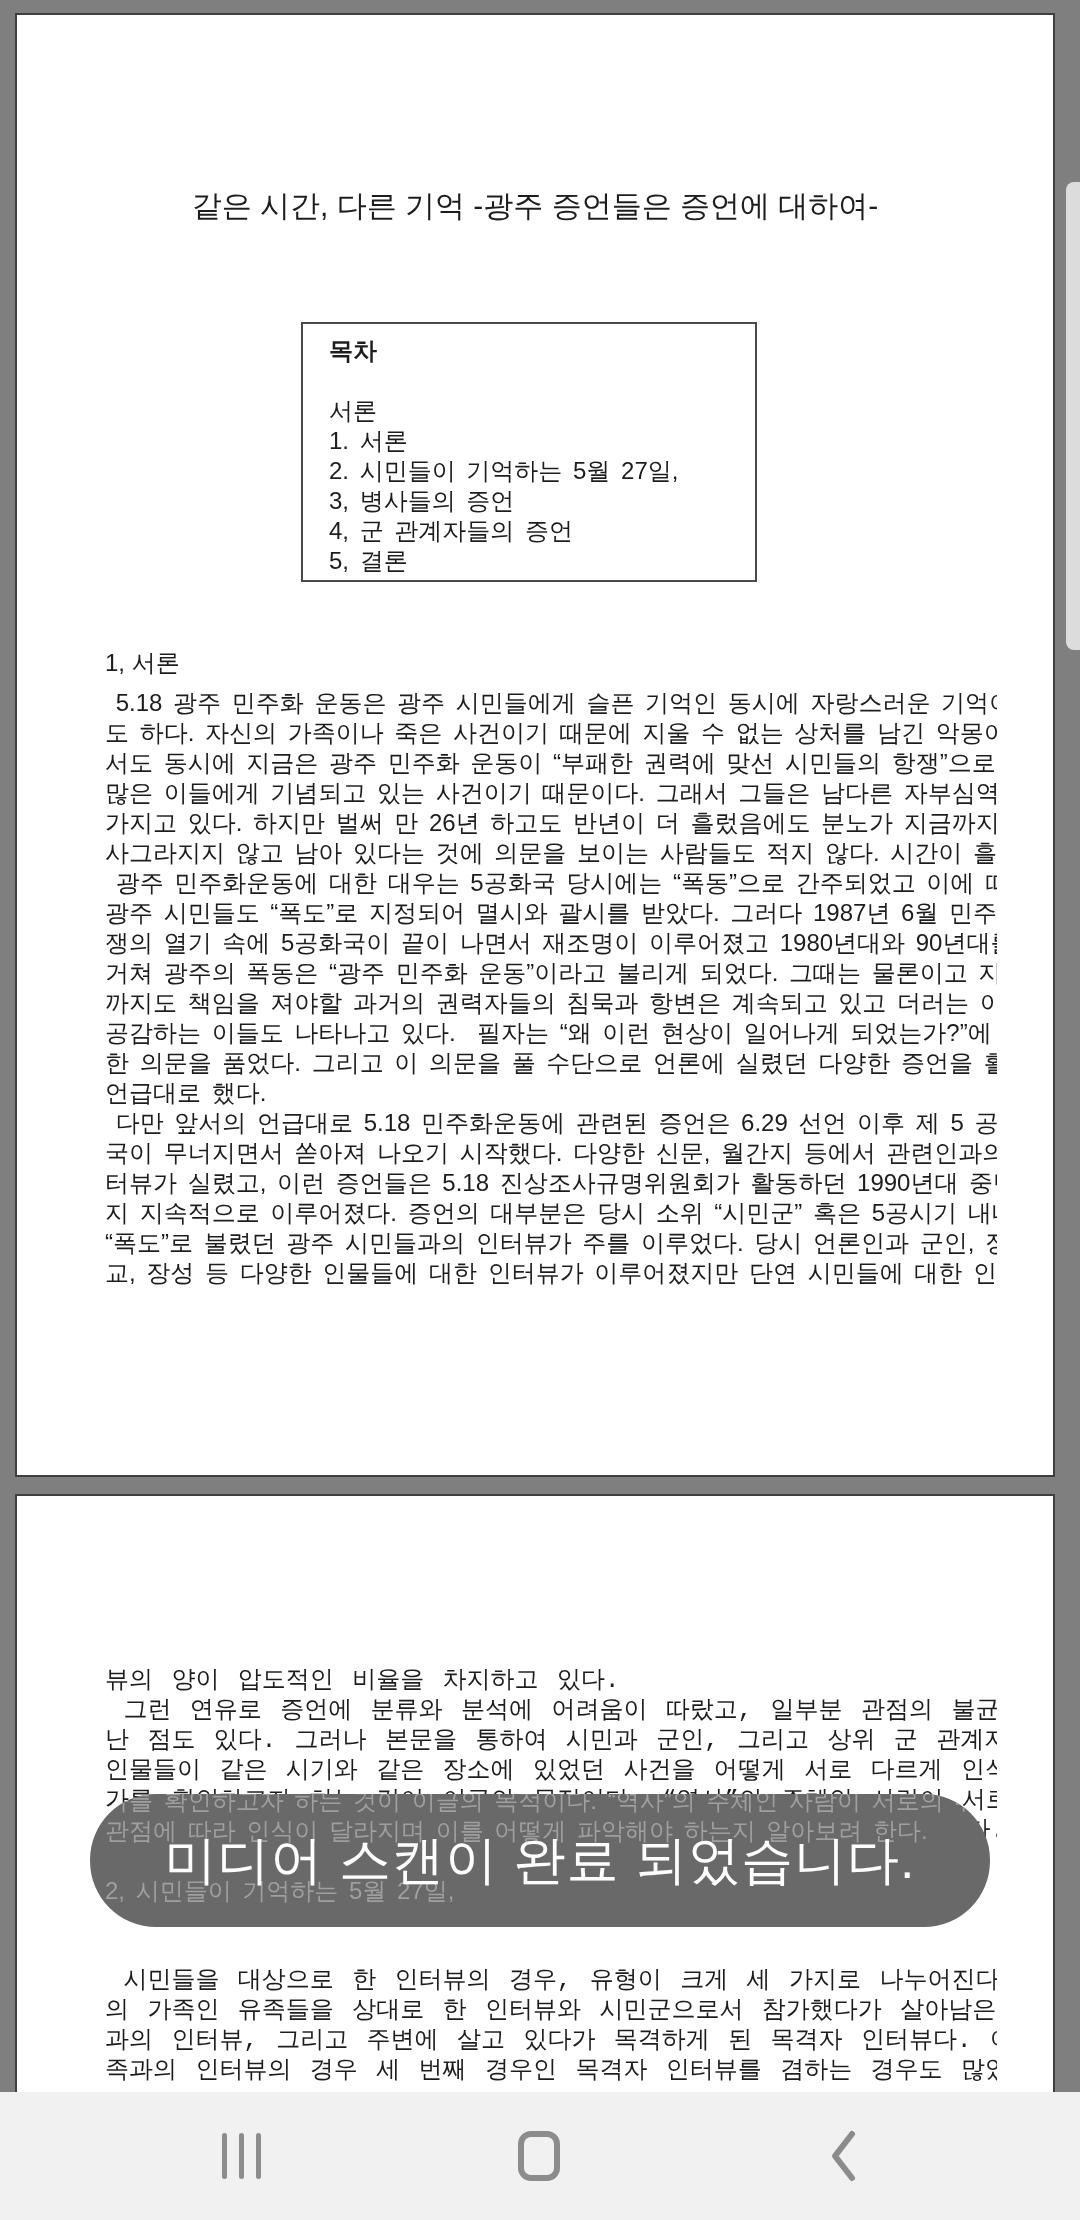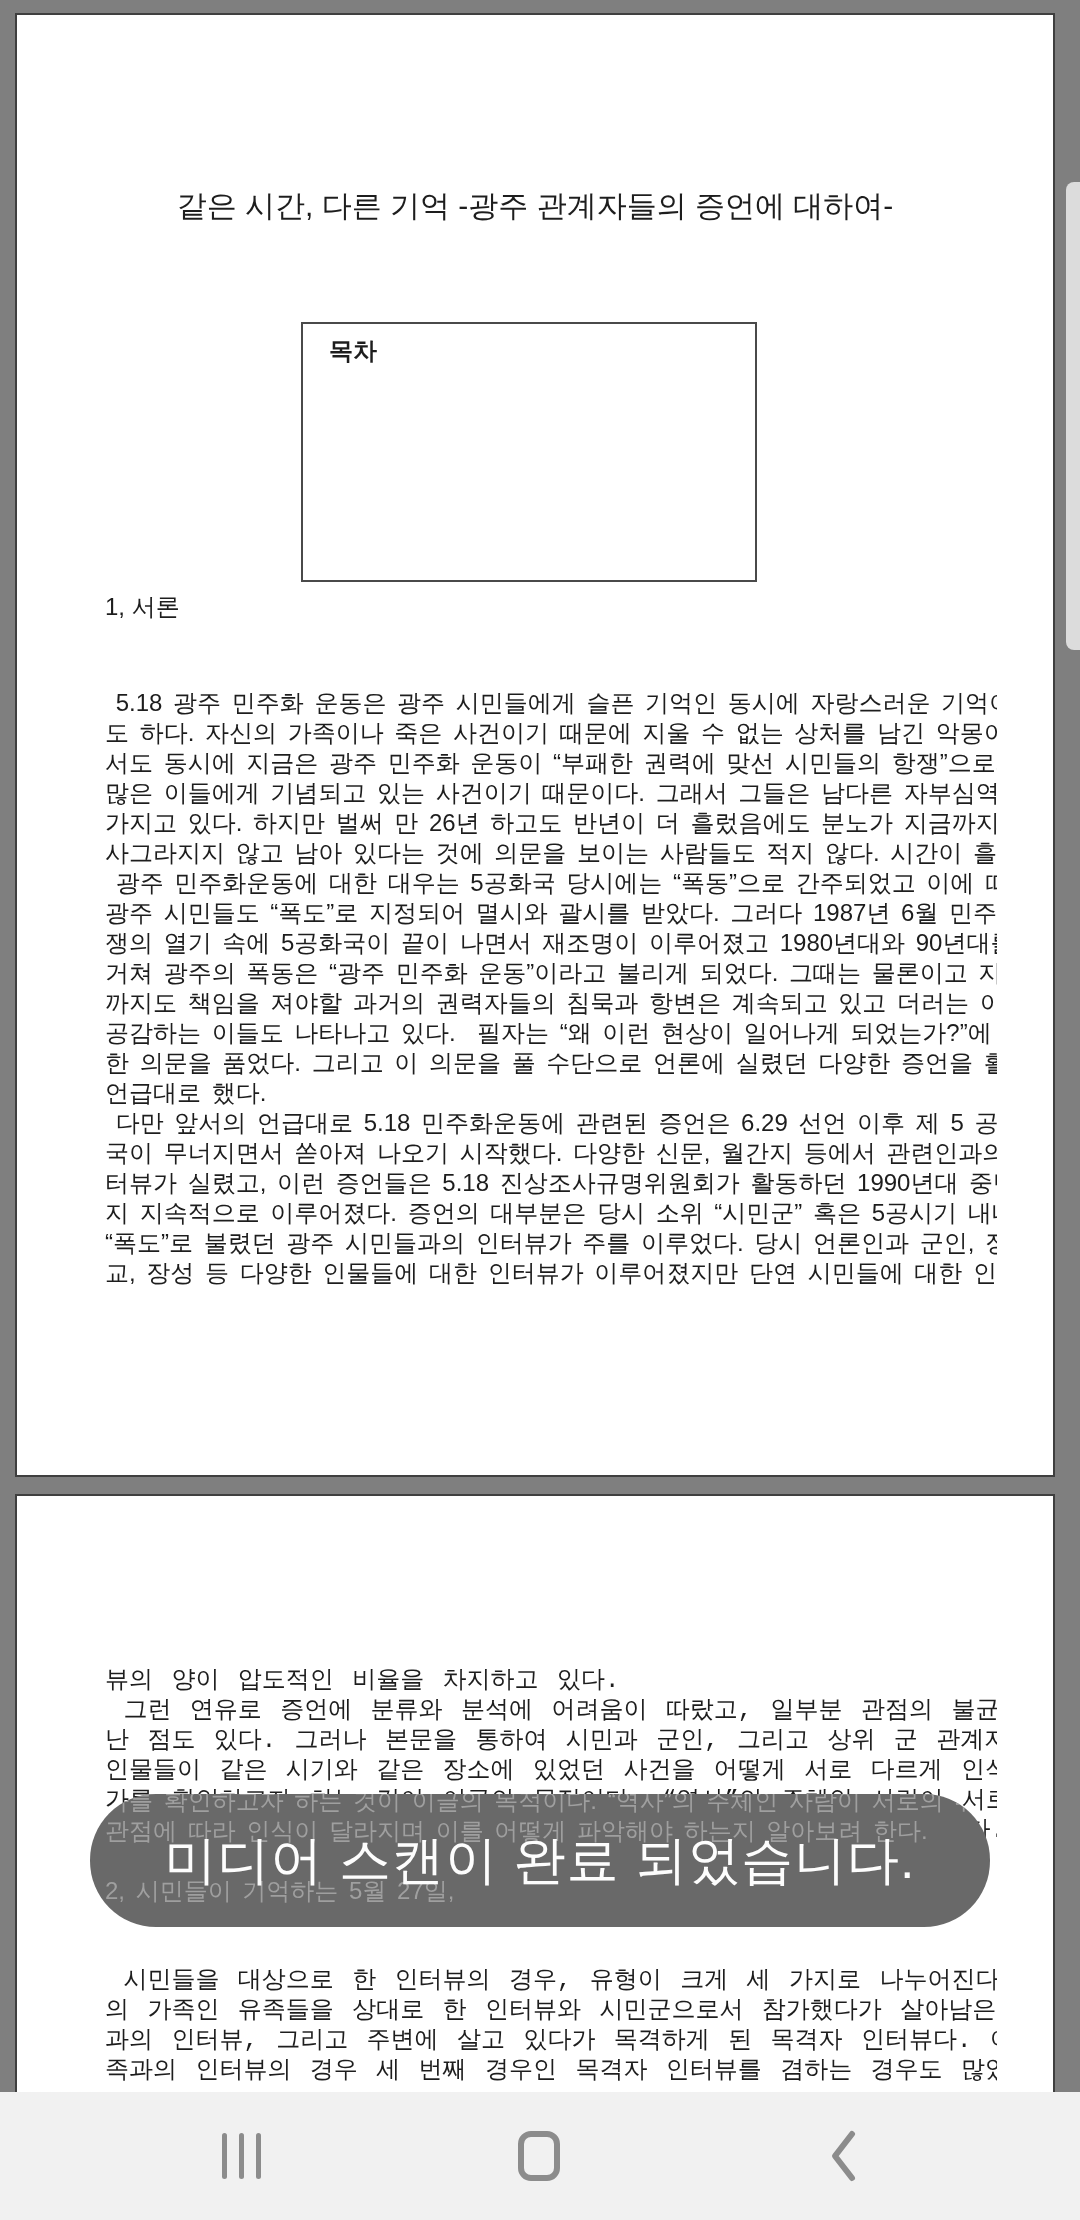--- a/index.html
+++ b/index.html
@@ -21,21 +21,21 @@
     white-space:pre;z-index:2;
   }
   .toc-box{
     position:absolute;left:301px;top:322px;width:456px;height:260px;
     border:2px solid #4a4a4a;background:#ffffff;z-index:2;
     box-sizing:border-box;padding:12px 0 14px 26px;overflow:hidden;
   }
   .toc-heading{font-size:24px;font-weight:bold;color:#1d1d1d;height:30px;line-height:30px;white-space:pre;}
   .line{height:30px;line-height:30px;font-size:24px;color:#1d1d1d;white-space:pre;word-spacing:4px;}
   .section-heading{
-    position:absolute;left:105px;top:592px;font-size:24px;color:#1d1d1d;
+    position:absolute;left:105px;top:648px;font-size:24px;color:#1d1d1d;
     height:30px;line-height:30px;white-space:pre;z-index:2;
   }
   .body-text{position:absolute;left:105px;width:892px;z-index:2;overflow:hidden;}
   #body1{top:688px;height:640px;}
   #body2{top:1666px;height:422px;font-family:Liberation Mono, monospace;}
   .toast{
     position:absolute;left:90px;top:1794px;width:900px;height:133px;
     background:#696969;border-radius:66px;z-index:5;overflow:hidden;
   }
   .toast-ghost{
@@ -62,24 +62,33 @@
   }
   .scroll-thumb{
     position:absolute;left:1066px;top:182px;width:14px;height:468px;
     background:#dcdcdc;border-radius:8px 0 0 8px;z-index:12;
   }
 </style>
 </head>
 <body>
 
 <div class="page" id="page1"></div>
-<div class="doc-title">같은 시간, 다른 기억 -광주 관계자들의 증언에 대하여-</div>
+<div class="doc-title">같은 시간, 다른 기억 -광주 증언들은 증언에 대하여-</div>
 
 <div class="toc-box">
   <div class="toc-heading">목차</div>
+  <div>
+      <div class="line"></div>
+      <div class="line">서론</div>
+      <div class="line">1. 서론</div>
+      <div class="line">2. 시민들이 기억하는 5월 27일,</div>
+      <div class="line">3, 병사들의 증언</div>
+      <div class="line">4, 군 관계자들의 증언</div>
+      <div class="line">5, 결론</div>
+    </div>
 </div>
 
 <div class="section-heading">1, 서론</div>
 
 <div class="body-text" id="body1">
     <div class="line"> 5.18 광주 민주화 운동은 광주 시민들에게 슬픈 기억인 동시에 자랑스러운 기억이기</div>
     <div class="line">도 하다. 자신의 가족이나 죽은 사건이기 때문에 지울 수 없는 상처를 남긴 악몽이면</div>
     <div class="line">서도 동시에 지금은 광주 민주화 운동이 “부패한 권력에 맞선 시민들의 항쟁”으로서</div>
     <div class="line">많은 이들에게 기념되고 있는 사건이기 때문이다. 그래서 그들은 남다른 자부심역시</div>
     <div class="line">가지고 있다. 하지만 벌써 만 26년 하고도 반년이 더 흘렀음에도 분노가 지금까지도</div>

